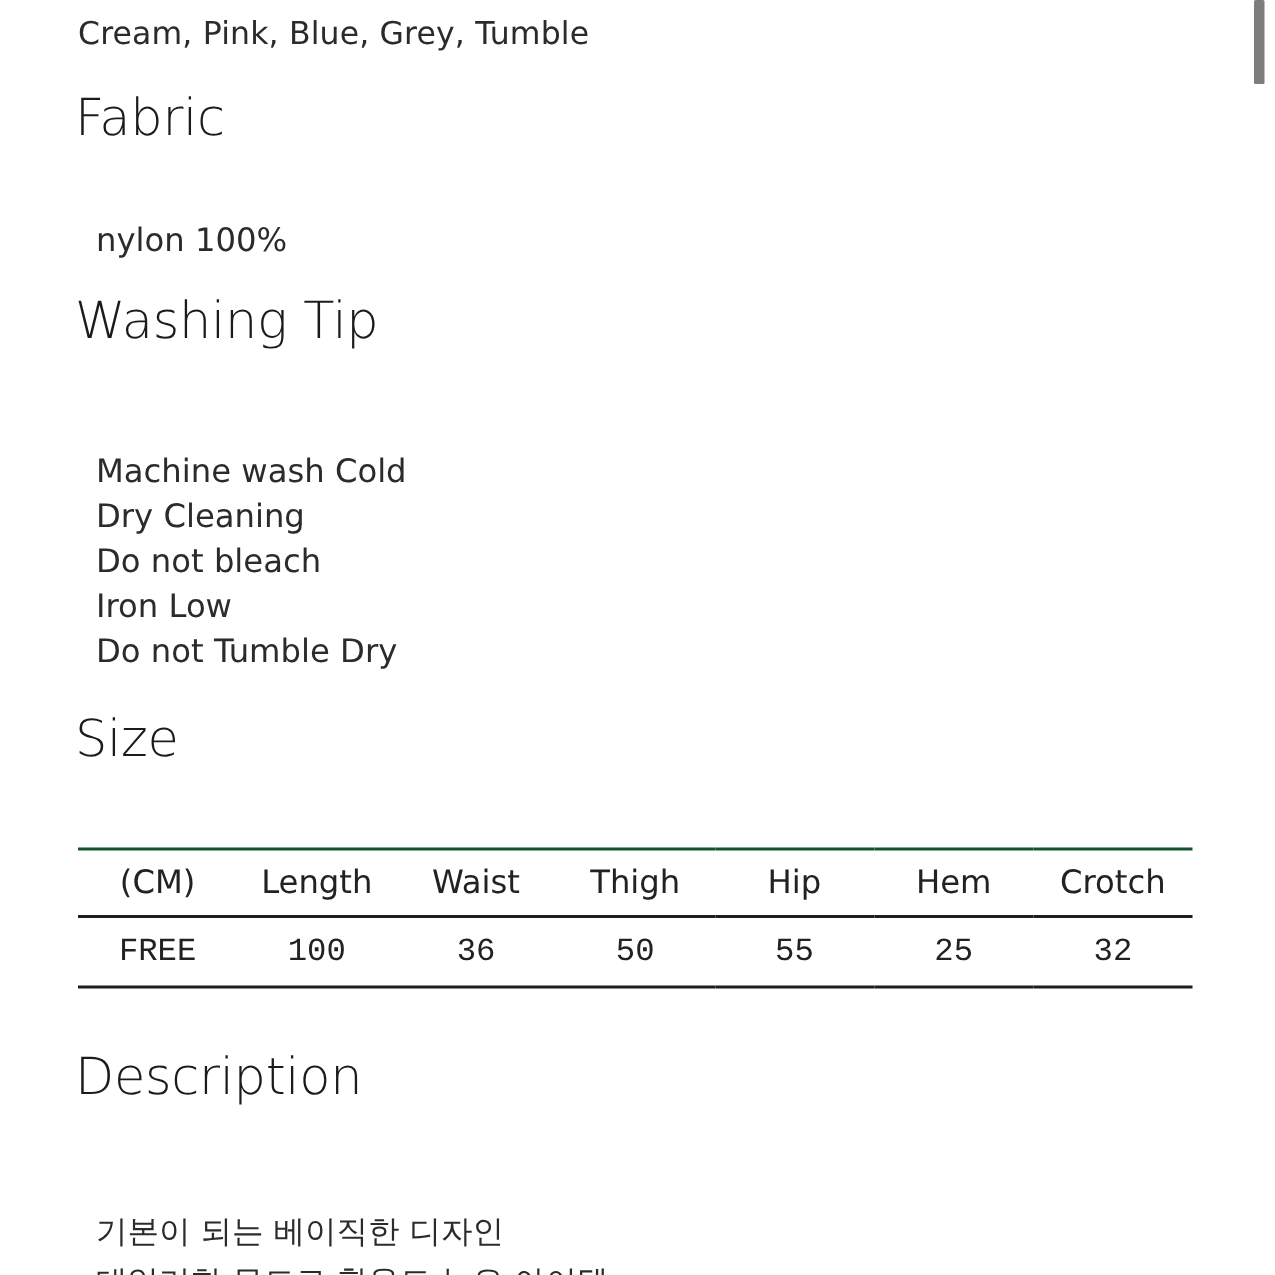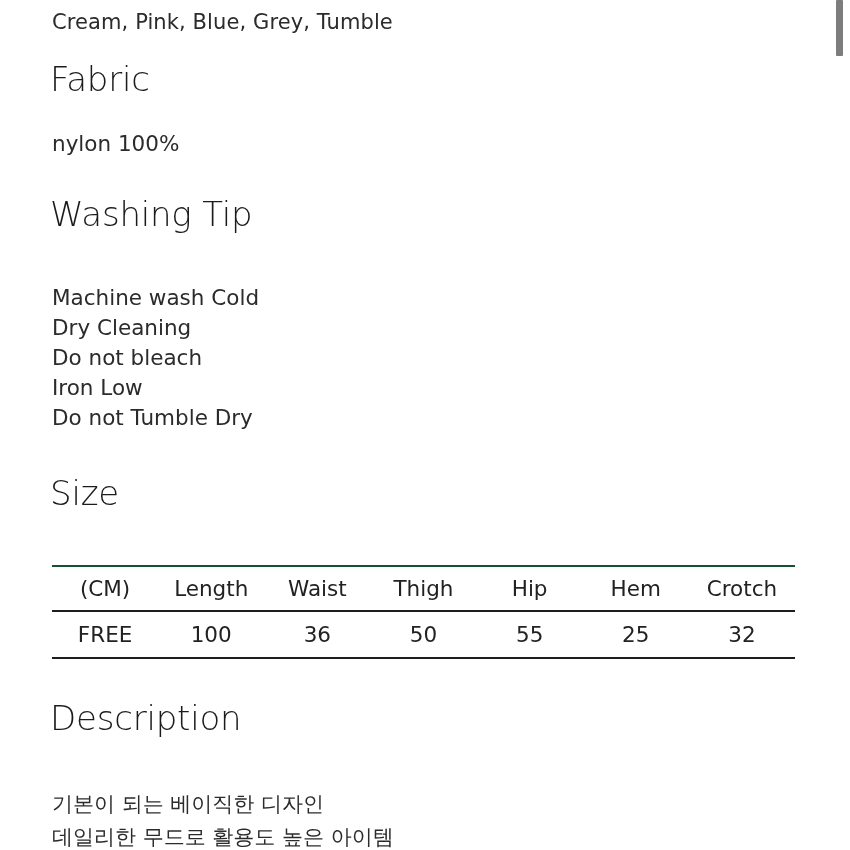--- a/index.html
+++ b/index.html
@@ -69,26 +69,27 @@
     white-space: nowrap;
     line-height: 1;
   }
   #h-fabric { top: 62px; }
   #h-washing { top: 197px; }
   #h-size { top: 476px; }
   #h-description { top: 701px; }
 
   .body-text {
     position: absolute;
-    left: 0;
+    left: 12px;
     font-size: 21.5px;
     font-weight: 400;
     color: #2b2b2b;
     line-height: 30px;
     white-space: pre;
+    margin-top: 17px;
   }
   #fabric-body { top: 129px; }
   #washing-body { top: 283px; }
   #description-body {
     top: 788px;
     font-size: 21px;
     line-height: 33px;
   }
 
   
@@ -112,20 +113,21 @@
     padding: 0;
     height: 43px;
     vertical-align: middle;
   }
   table.size-table thead tr {
     border-top: 2px solid #14532d;
     border-bottom: 2px solid #1d1d1d;
   }
   table.size-table tbody tr {
     border-bottom: 2px solid #1d1d1d;
+    font-family: Liberation Mono, monospace;
   }
   table.size-table tbody td { height: 45px; }
 </style>
 </head>
 <body>
 
 <div class="page">
 
   <div class="content">
 

